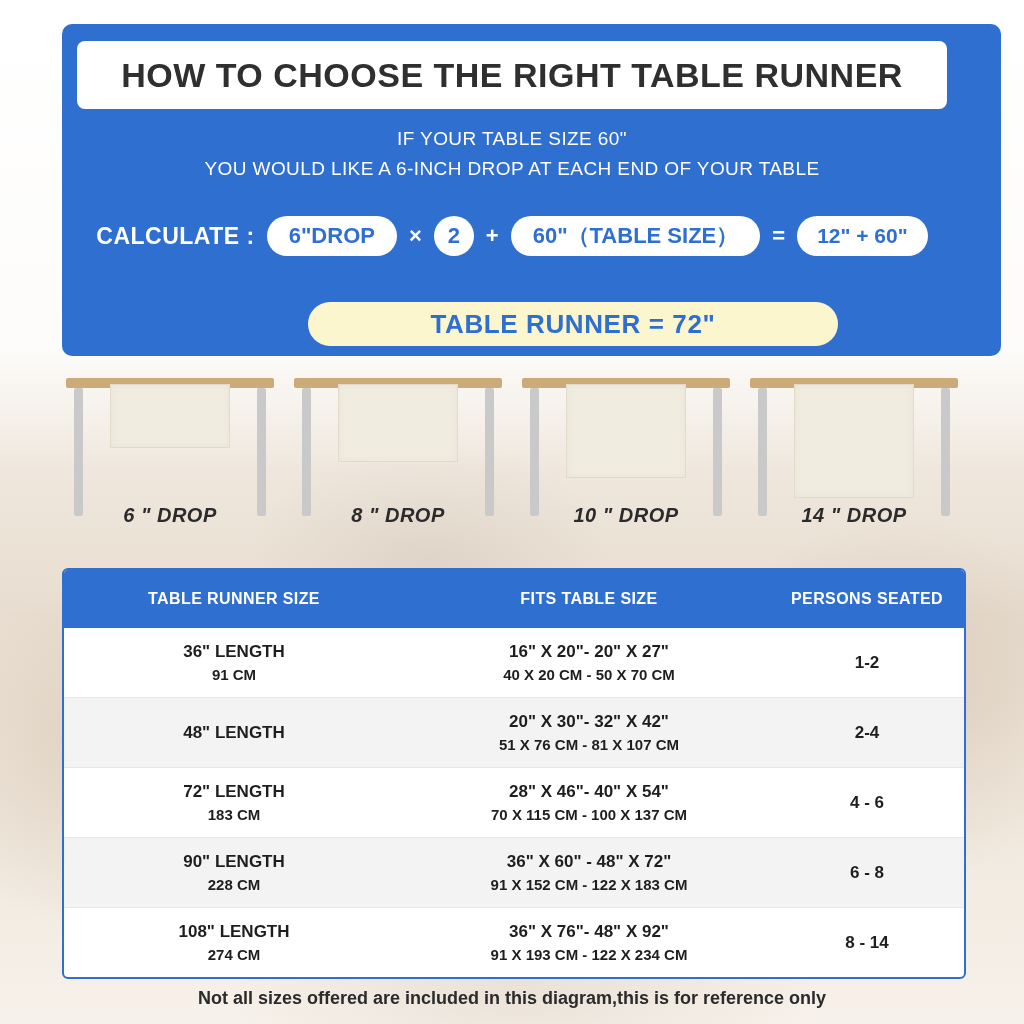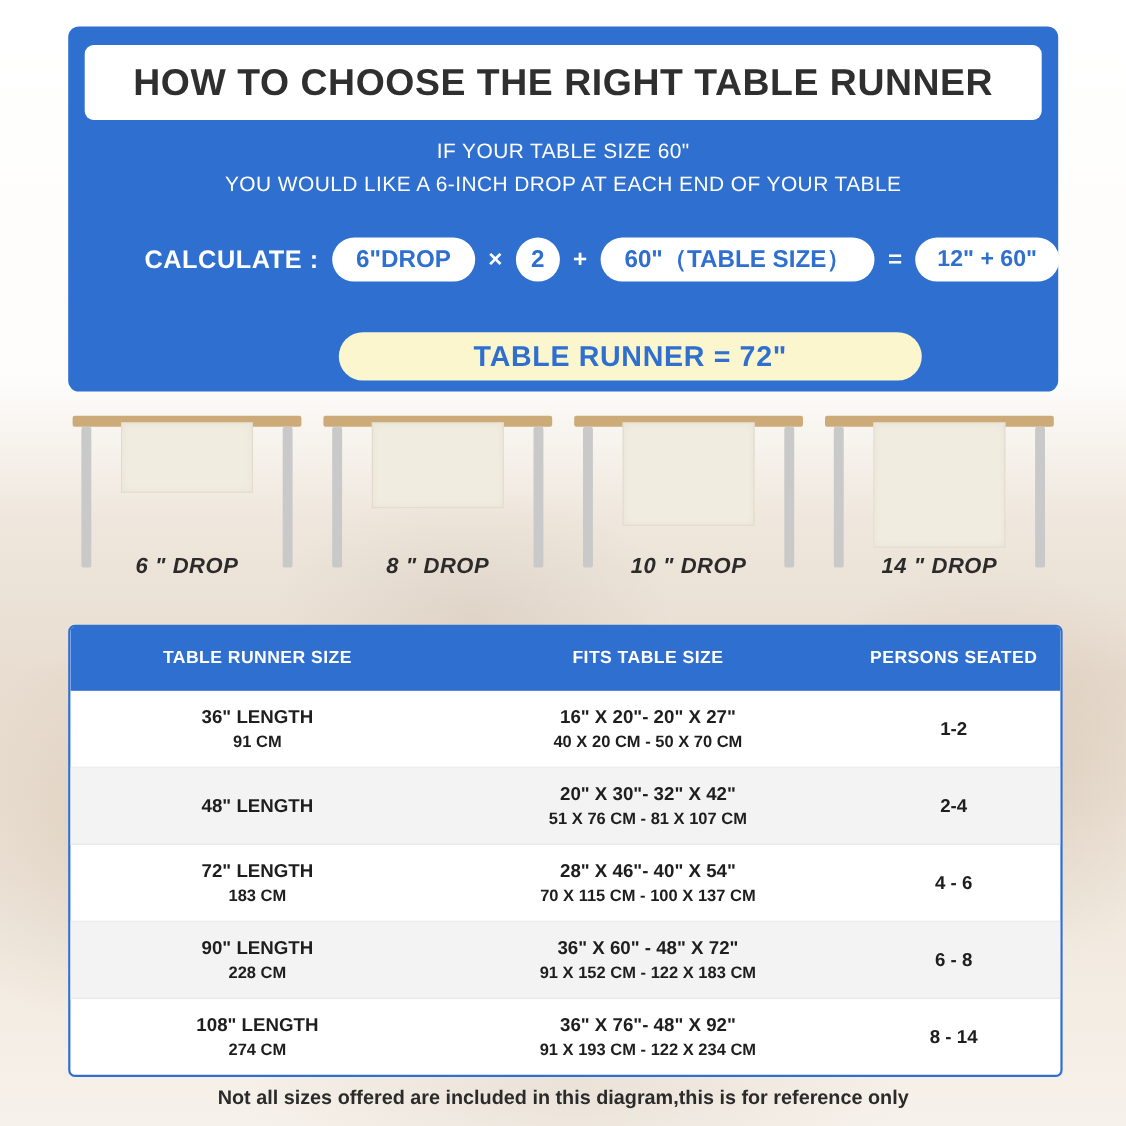--- a/index.html
+++ b/index.html
@@ -39,20 +39,21 @@
 
   
   .hero {
     position: absolute;
     left: 62px;
     top: 24px;
     width: 900px;
     height: 332px;
     background: #2f6fd0;
     border-radius: 10px;
+    padding-left: 39px;
   }
   .hero-title-box {
     position: absolute;
     left: 15px;
     top: 17px;
     width: 870px;
     height: 68px;
     background: #ffffff;
     border-radius: 8px;
     display: flex;
@@ -79,21 +80,20 @@
   }
   .calc-row {
     position: absolute;
     left: 0;
     top: 192px;
     width: 900px;
     display: flex;
     align-items: center;
     justify-content: center;
     gap: 8px;
-    margin-left: 35px;
   }
   .calc-label {
     color: #ffffff;
     font-size: 23px;
     font-weight: bold;
     letter-spacing: 0.5px;
     margin-right: 4px;
   }
   .pill {
     background: #ffffff;

